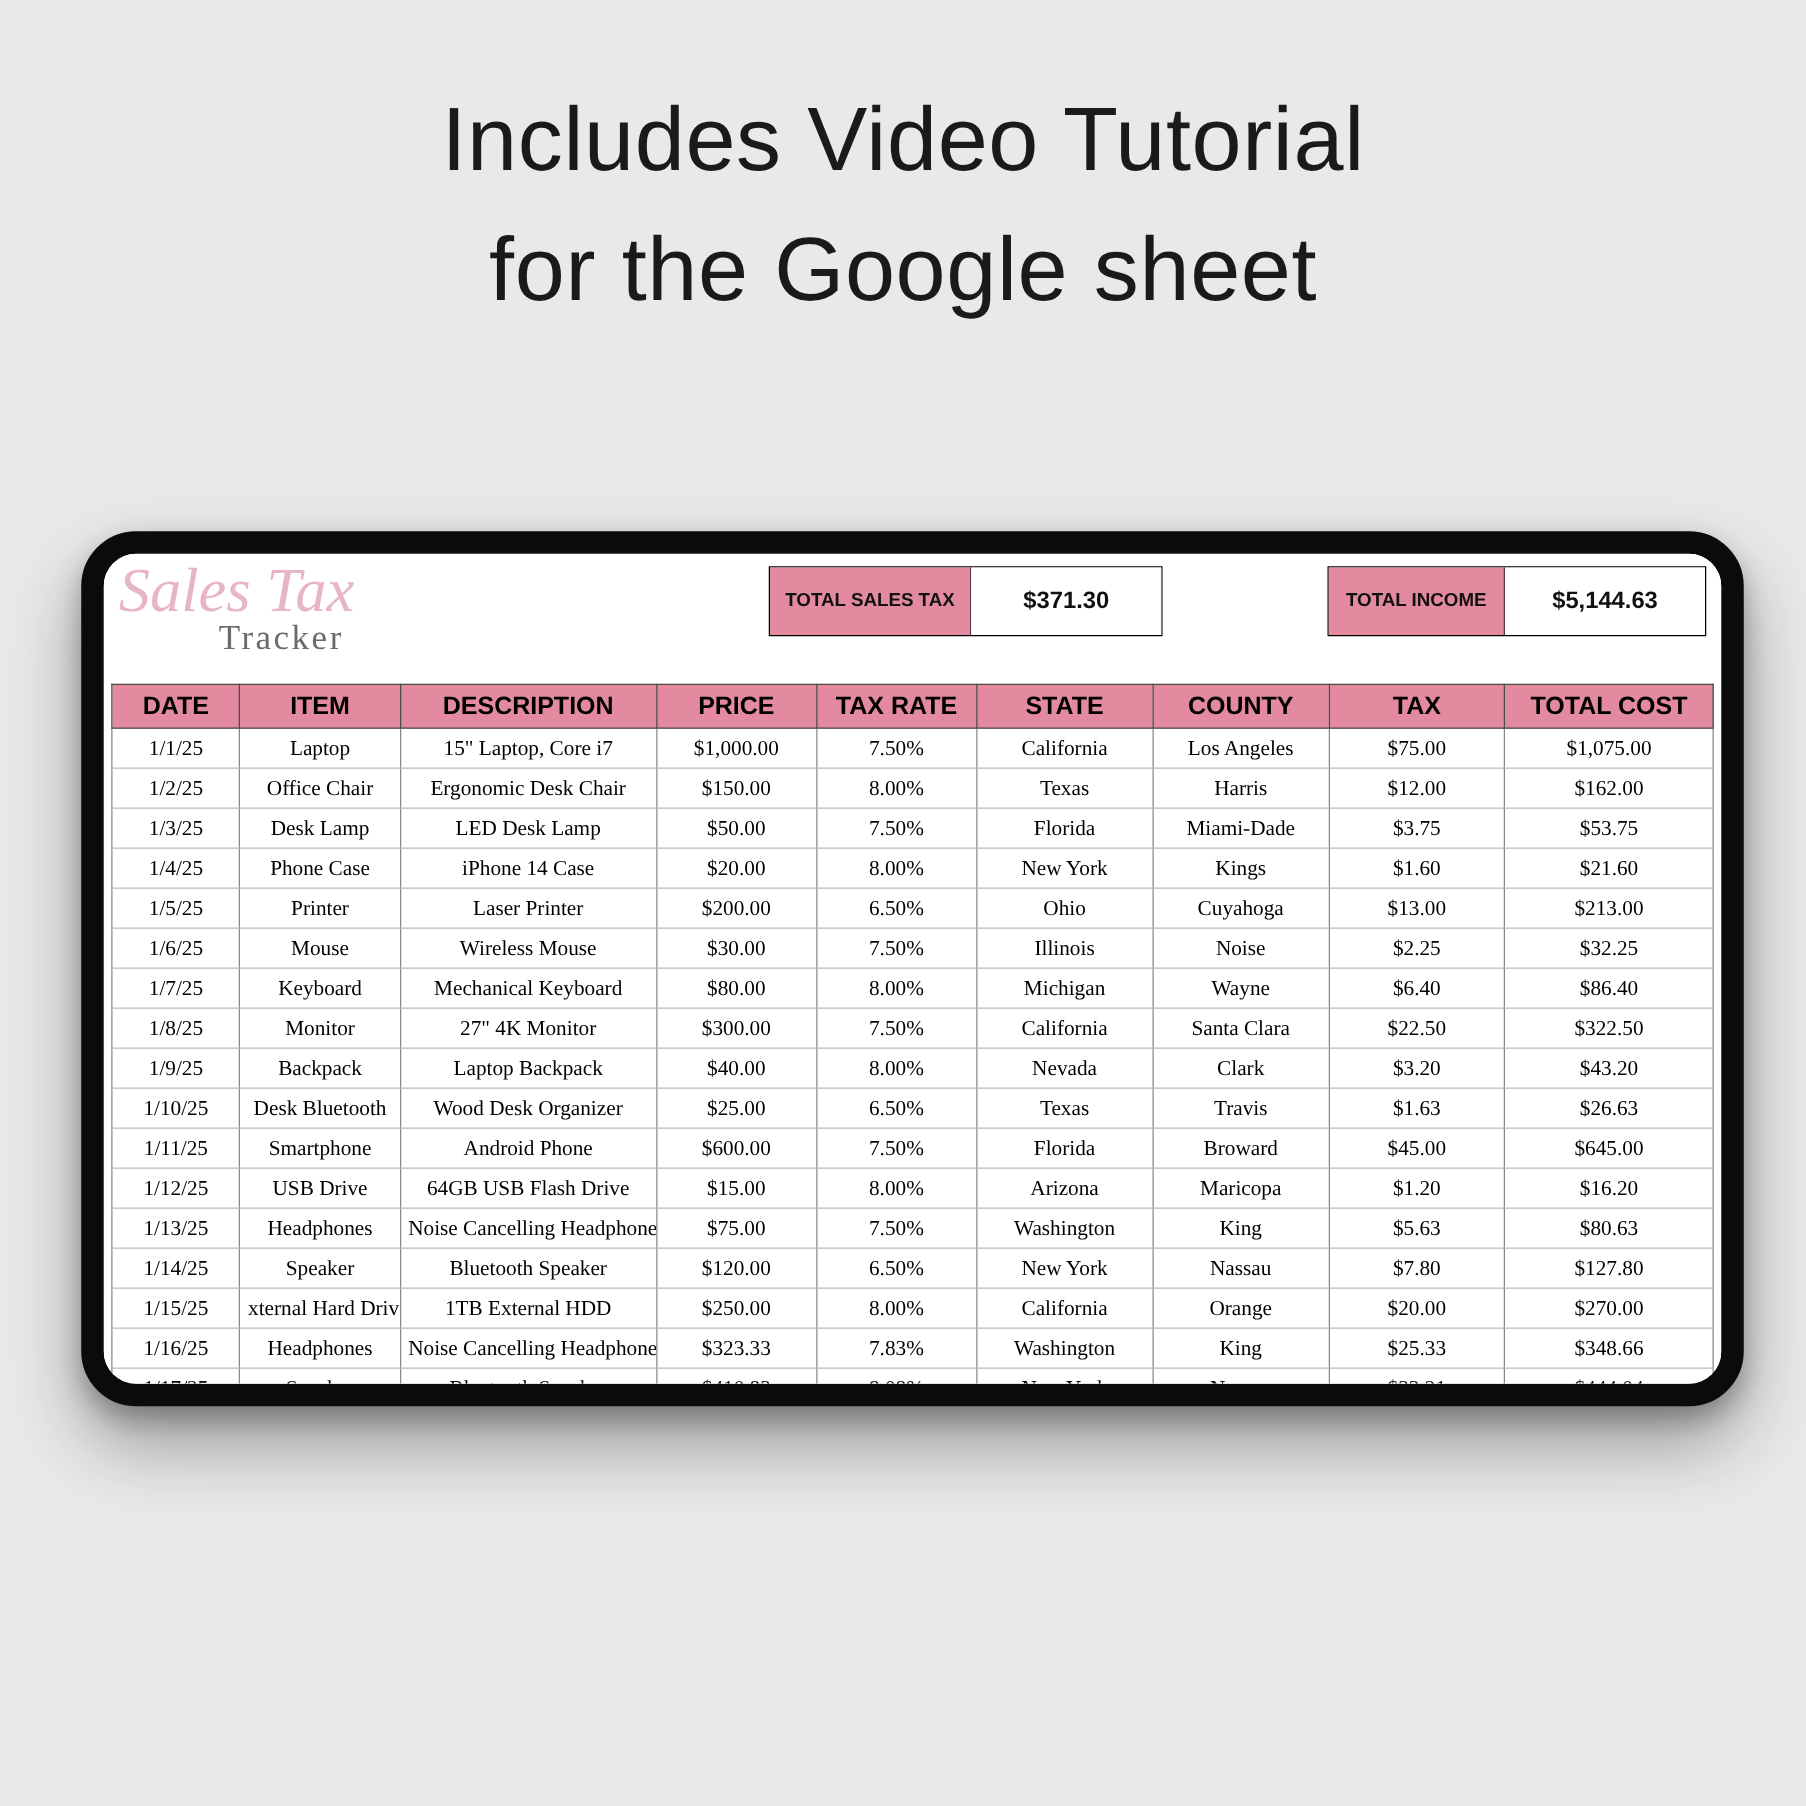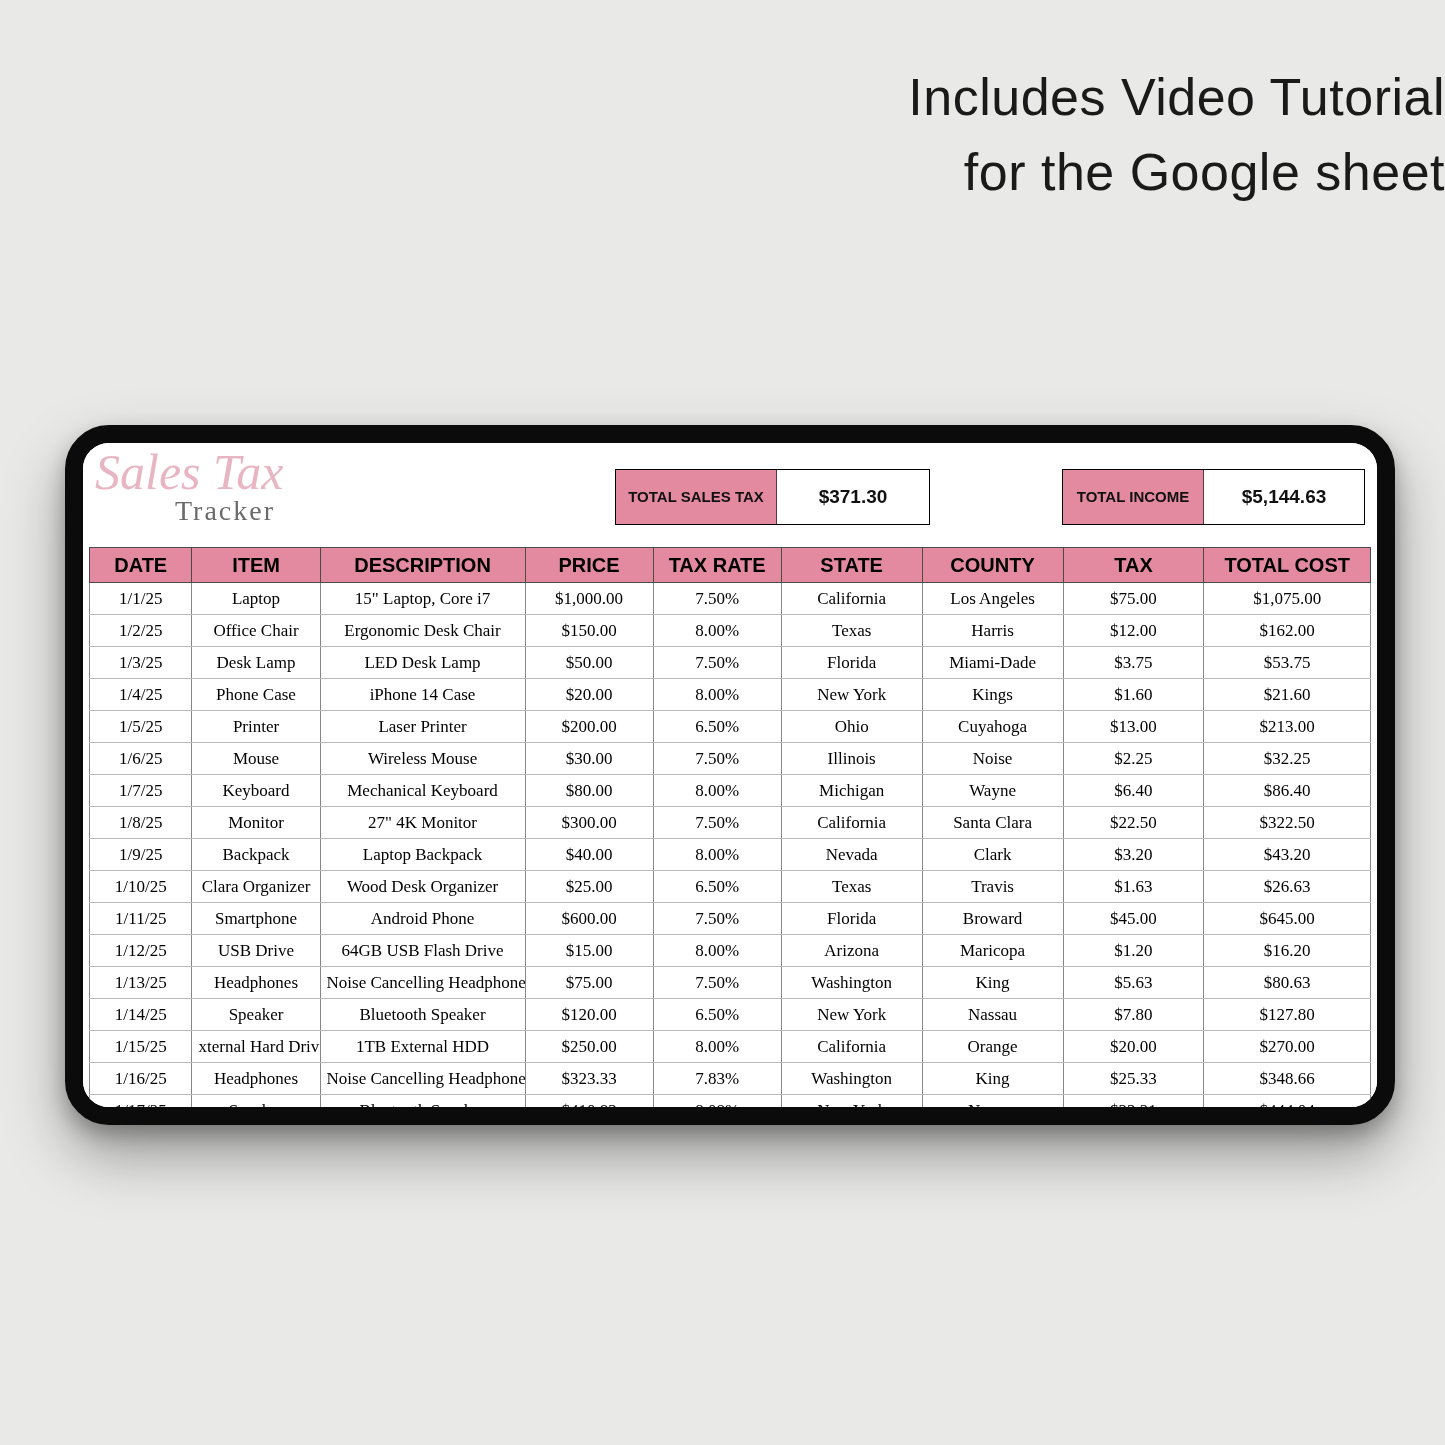--- a/index.html
+++ b/index.html
@@ -12,23 +12,23 @@
     color: #111;
     position: relative;
     overflow: hidden;
   }
 
   .headline {
     position: absolute;
     top: 60px;
     left: 0;
     right: 0;
-    text-align: right;
+    text-align: center;
     font-weight: 300;
-    font-size: 52px;
+    font-size: 72px;
     line-height: 1.45;
     letter-spacing: 0.5px;
     color: #1a1a1a;
     font-family: "Century Gothic", "Futura", "Avenir", "Helvetica Neue", sans-serif;
   }
 
   .tablet {
     position: absolute;
     left: 65px;
     right: 50px;
@@ -44,21 +44,21 @@
   .tablet-inner {
     position: absolute;
     inset: 0;
     padding: 10px 6px 6px 6px;
     background: #ffffff;
     overflow: hidden;
   }
 
   .top-area {
     display: flex;
-    align-items: center;
+    align-items: flex-start;
     justify-content: space-between;
     padding: 0 6px 6px 6px;
     height: 88px;
     position: relative;
   }
 
   .logo {
     flex: 0 0 auto;
     width: 400px;
     height: 100%;
@@ -318,21 +318,21 @@
             <td>Laptop Backpack</td>
             <td>$40.00</td>
             <td>8.00%</td>
             <td>Nevada</td>
             <td>Clark</td>
             <td>$3.20</td>
             <td>$43.20</td>
           </tr>
           <tr>
             <td>1/10/25</td>
-            <td>Clara Organizer</td>
+            <td>Desk Bluetooth</td>
             <td>Wood Desk Organizer</td>
             <td>$25.00</td>
             <td>6.50%</td>
             <td>Texas</td>
             <td>Travis</td>
             <td>$1.63</td>
             <td>$26.63</td>
           </tr>
           <tr>
             <td>1/11/25</td>

